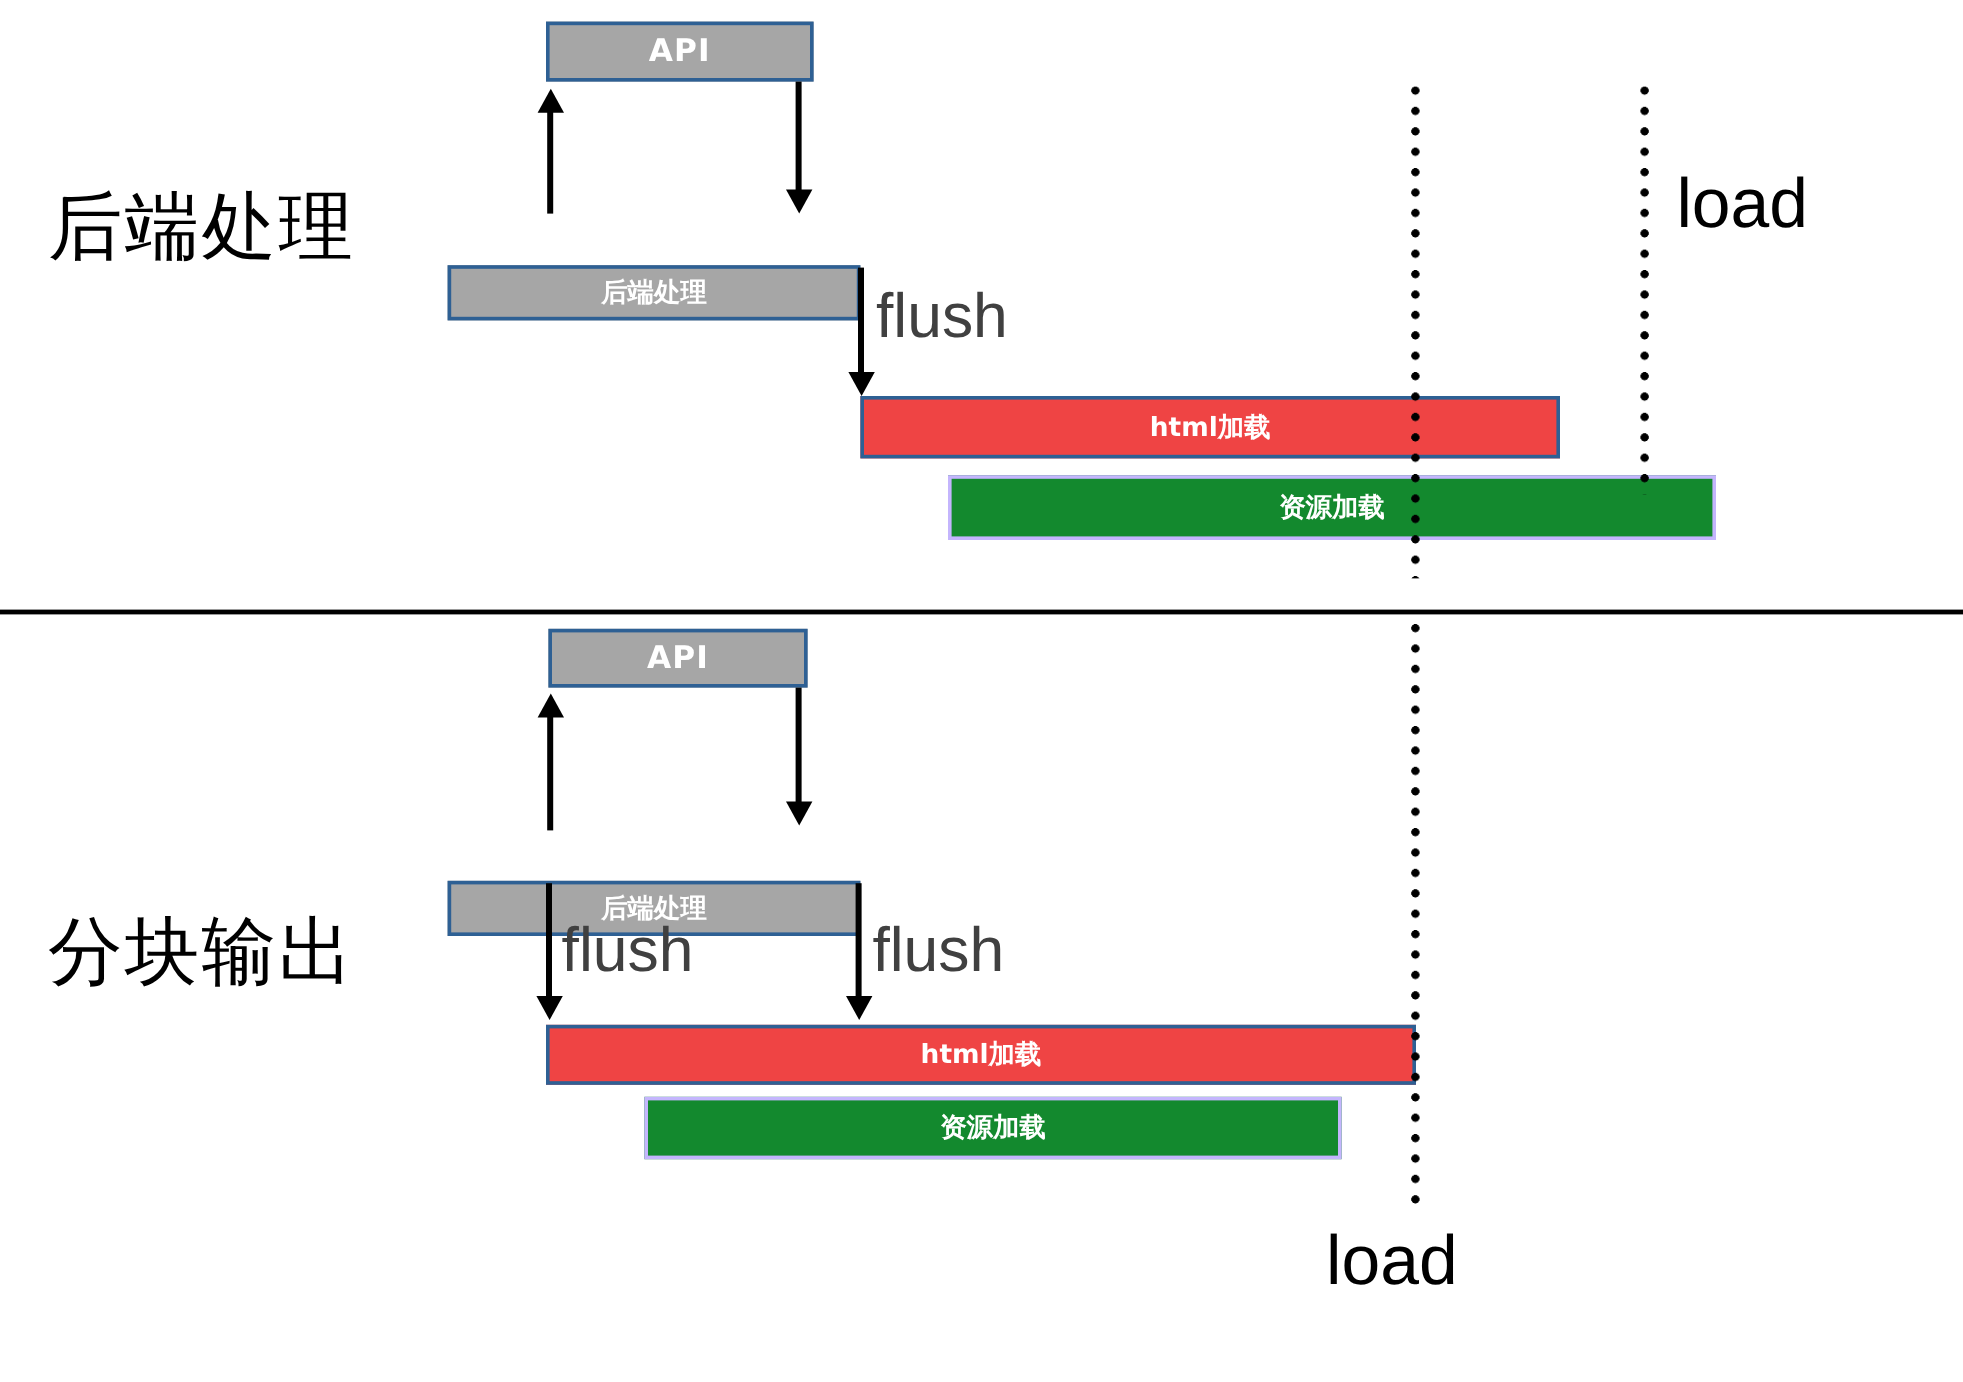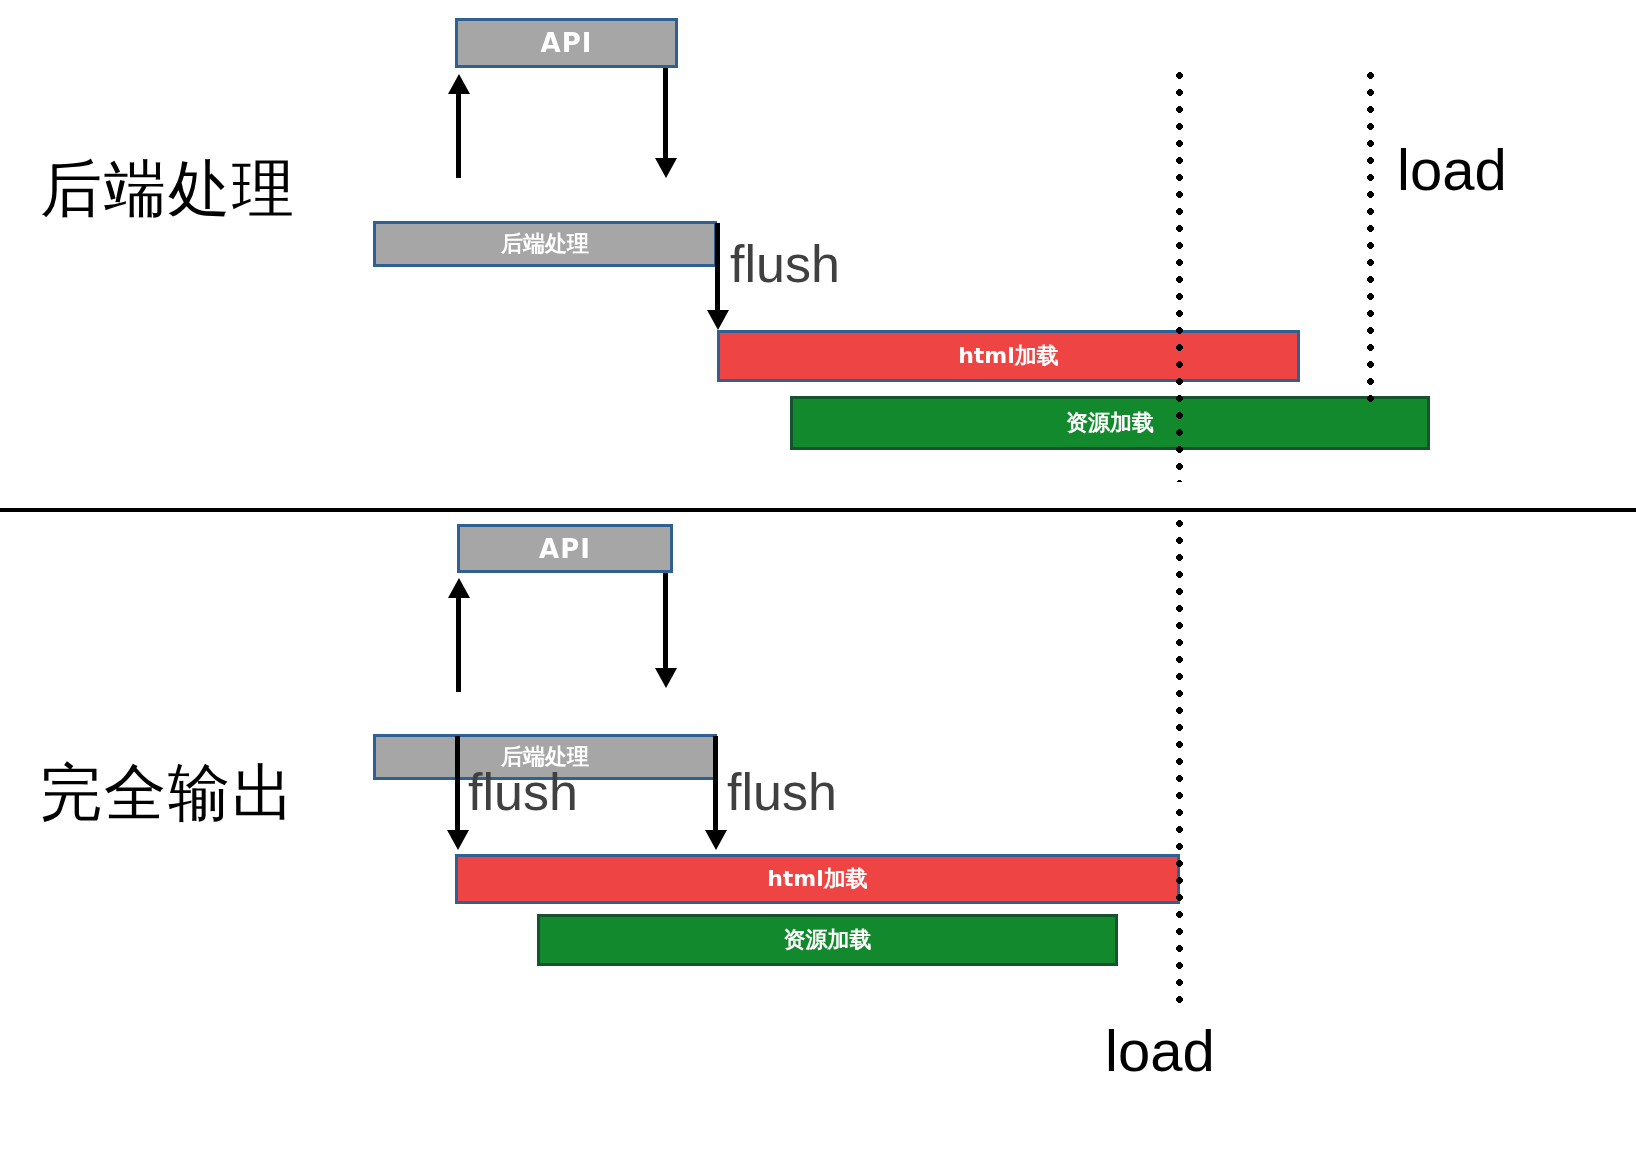--- a/index.html
+++ b/index.html
@@ -55,21 +55,21 @@
     font-weight: bold;
     font-size: 22px;
     font-family: "DejaVu Sans", "Liberation Sans", sans-serif;
   }
   .bar.html-bar {
     background: #ef4444;
     border: 3px solid #2e6094;
   }
   .bar.res-bar {
     background: #13892e;
-    border: 3px solid #14532d;
+    border: 3px solid #c4b5fd;
   }
 
   
   .arrow-shaft {
     background: #000000;
     width: 5px;
   }
   .arrow-head {
     width: 0;
     height: 0;
@@ -145,21 +145,21 @@
   </div>
 
   <div class="abs dotline" style="left:1176px; top:72px; height:410px;"></div>
 
   <div class="abs dotline" style="left:1367px; top:72px; height:340px;"></div>
 
   <div class="abs load-label" style="left:1397px; top:141px;">load</div>
 
   <div class="abs divider" style="left:0px; top:508px; width:1636px;"></div>
 
-  <div class="abs section-label" style="left:40px; top:762px;">完全输出</div>
+  <div class="abs section-label" style="left:40px; top:762px;">分块输出</div>
 
   <div class="abs proc-box api" style="left:457px; top:524px; width:216px; height:49px;">
     <span>API</span>
   </div>
 
   <div class="abs arrow-head up" style="left:448px; top:578px;"></div>
   <div class="abs arrow-shaft" style="left:456px; top:596px; height:96px;"></div>
 
   <div class="abs arrow-shaft" style="left:663px; top:573px; height:98px;"></div>
   <div class="abs arrow-head down" style="left:655px; top:668px;"></div>

